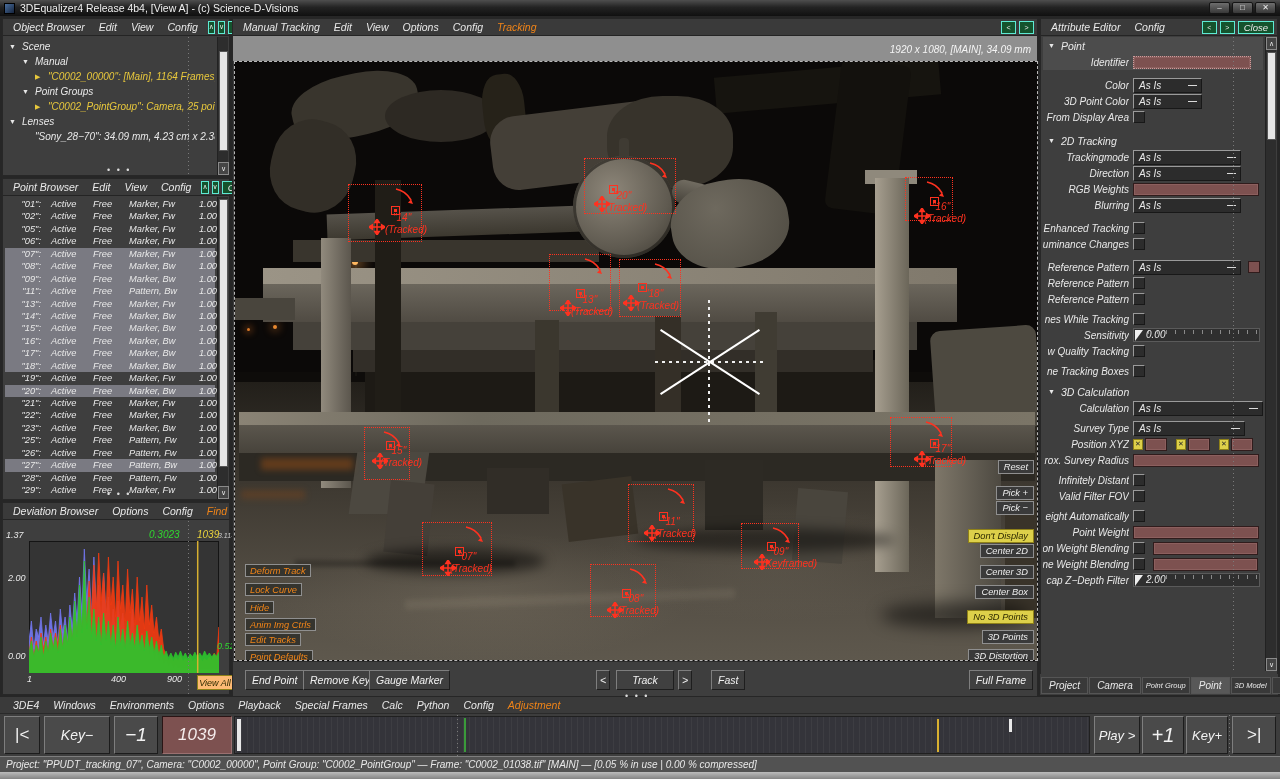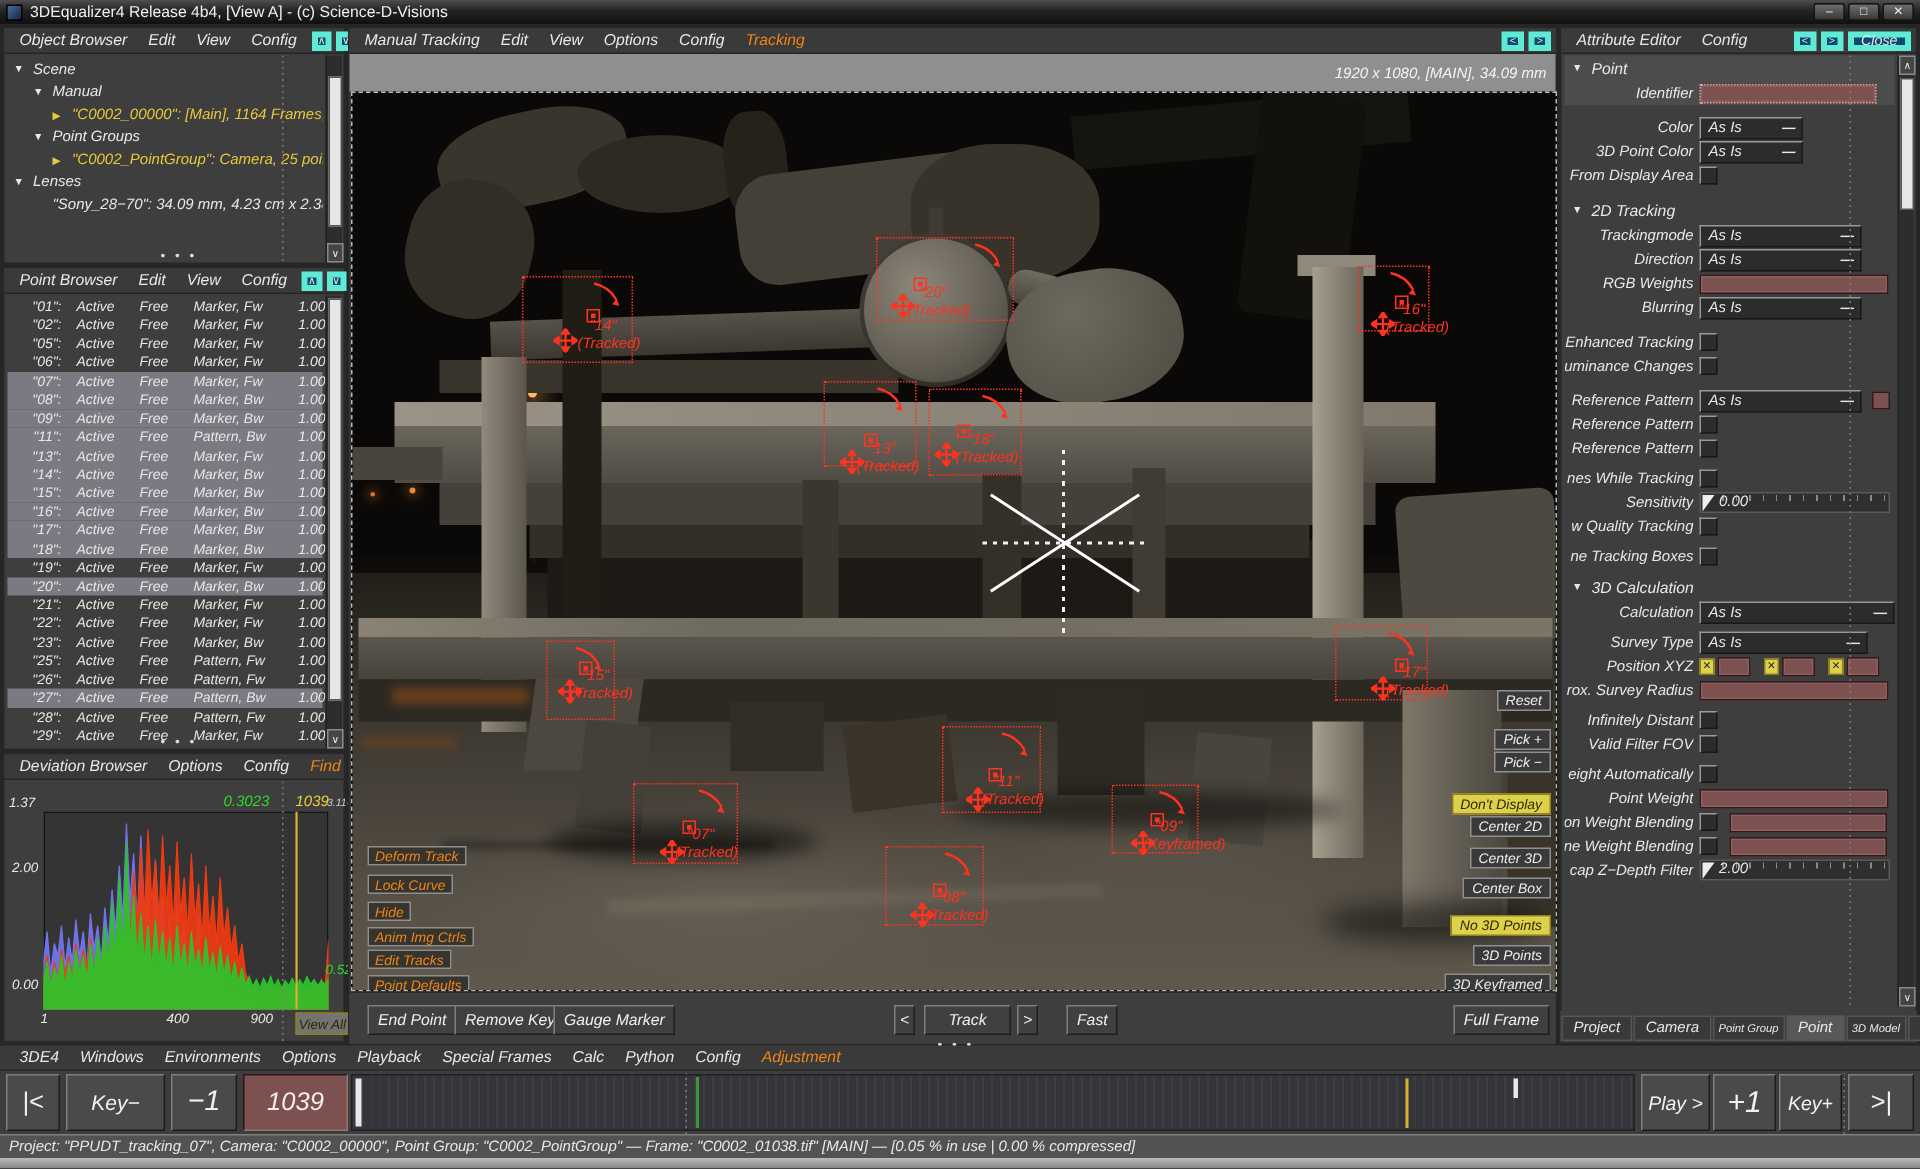--- a/index.html
+++ b/index.html
@@ -10,21 +10,21 @@
 #appicon{width:11px;height:11px;margin:0 5px 0 4px;background:linear-gradient(135deg,#4a6f9e,#16243d);border:1px solid #000}
 .winbtn{width:21px;height:12px;margin-left:2px;background:linear-gradient(#6e6e6e,#383838);border:1px solid #151515;border-radius:2px;font-size:8px;line-height:10px;text-align:center;color:#eee}
 #winbtns{position:absolute;right:4px;top:2px;display:flex}
 #bottomedge{position:absolute;left:0;top:772px;width:1280px;height:7px;background:linear-gradient(#bcbcbc,#848484)}
 
 .panel{position:absolute;background:#3e3e3e;border:1px solid #272727}
 .mbar{position:absolute;left:0;top:0;right:0;height:17px;background:#3a3a3a;border-bottom:1px solid #242424;display:flex;align-items:center;padding:0 3px;font-size:10.5px;white-space:nowrap}
 .mi{padding:0 7px}
 .mi.hl{color:#f08418}
 .sp{flex:1}
-.mbtn{width:15px;height:13px;border:4px solid #5eead4;background:#0c4a6e;font-size:7px;font-style:normal;display:flex;align-items:center;justify-content:center;margin-left:3px}
+.mbtn{width:15px;height:13px;border:1px solid #5eead4;background:#14532d;font-size:7px;font-style:normal;display:flex;align-items:center;justify-content:center;margin-left:3px}
 .mclose{width:auto;padding:0 5px;font-size:9.5px;font-style:italic}
 
 .tree-row{height:15px;display:flex;align-items:center;font-size:10px;white-space:nowrap;overflow:hidden}
 .arr{width:13px;font-size:7px;font-style:normal;text-align:left;flex:none}
 .arr.right{color:#e8c83c}
 .tl.yellow{color:#e8c83c}
 
 .pb-row{display:grid;grid-template-columns:36px 46px 40px 60px 30px;height:12.45px;line-height:12.5px;font-size:9.3px;white-space:nowrap}
 .pb-row.sel{background:#7a7a82}
 .pb-row .c1,.pb-row .c5{text-align:right}
@@ -363,21 +363,21 @@
   <span class="devlab" style="left:3px;top:27px">1.37</span>
   <span class="devlab" style="left:5px;top:70px">2.00</span>
   <span class="devlab" style="left:5px;top:148px">0.00</span>
   <span class="devlab" style="left:215px;top:29px;font-size:7px;color:#ccc">3.11-</span>
   <span class="devlab" style="left:146px;top:26px;color:#30d830;font-size:10px">0.3023</span>
   <span class="devlab" style="left:194px;top:26px;color:#e8d23c;font-size:10px">1039</span>
   <span class="devlab" style="left:214px;top:138px;color:#30d830">0.52</span>
   <span class="devlab" style="left:24px;top:171px">1</span>
   <span class="devlab" style="left:108px;top:171px">400</span>
   <span class="devlab" style="left:164px;top:171px">900</span>
-  <div style="position:absolute;left:194px;top:172px;width:36px;height:15px;background:#737373;border:1px solid #8f8118;color:#2e2a00;font-size:9px;display:flex;align-items:center;justify-content:center">View All</div>
+  <div style="position:absolute;left:194px;top:172px;width:36px;height:15px;background:#fdba74;border:1px solid #8f8118;color:#2e2a00;font-size:9px;display:flex;align-items:center;justify-content:center">View All</div>
   <div class="vguide" style="left:185px;top:18px;height:173px"></div>
 </div>
 
 <div class="panel" style="left:232px;top:18px;width:806px;height:677px">
   <div class="mbar">
     <span id="v-menu" style="display:flex">
         <span class="mi">Manual Tracking</span>
         <span class="mi">Edit</span>
         <span class="mi">View</span>
         <span class="mi">Options</span>
@@ -686,21 +686,21 @@
       <div class="obtn" style="top: 588px;">Point Defaults</div>
       <div class="rbtn" style="top: 398px;">Reset</div>
       <div class="rbtn" style="top: 424px;">Pick +</div>
       <div class="rbtn" style="top: 439px;">Pick −</div>
       <div class="rbtn yel" style="top: 467px;">Don't Display</div>
       <div class="rbtn" style="top: 482px;">Center 2D</div>
       <div class="rbtn" style="top: 503px;">Center 3D</div>
       <div class="rbtn" style="top: 523px;">Center Box</div>
       <div class="rbtn yel" style="top: 548px;">No 3D Points</div>
       <div class="rbtn" style="top: 568px;">3D Points</div>
-      <div class="rbtn" style="top: 587px;">3D Keyframed</div>
+      <div class="rbtn" style="top: 587px;">3D Distortion</div>
     </div>
   <div id="v-toolbar">
     <div class="grip" style="left:392px;top:29px">• • •</div>
   <div class="tbtn" style="left: 12px;">End Point</div>
       <div class="tbtn" style="left: 70px;">Remove Key</div>
       <div class="tbtn" style="left: 136px;">Gauge Marker</div>
       <div class="tbtn" style="left: 363px; width: 14px; justify-content: center;">&lt;</div>
       <div class="tbtn" style="left: 383px; width: 58px; justify-content: center;">Track</div>
       <div class="tbtn" style="left: 445px; width: 14px; justify-content: center;">&gt;</div>
       <div class="tbtn" style="left: 478px;">Fast</div>

